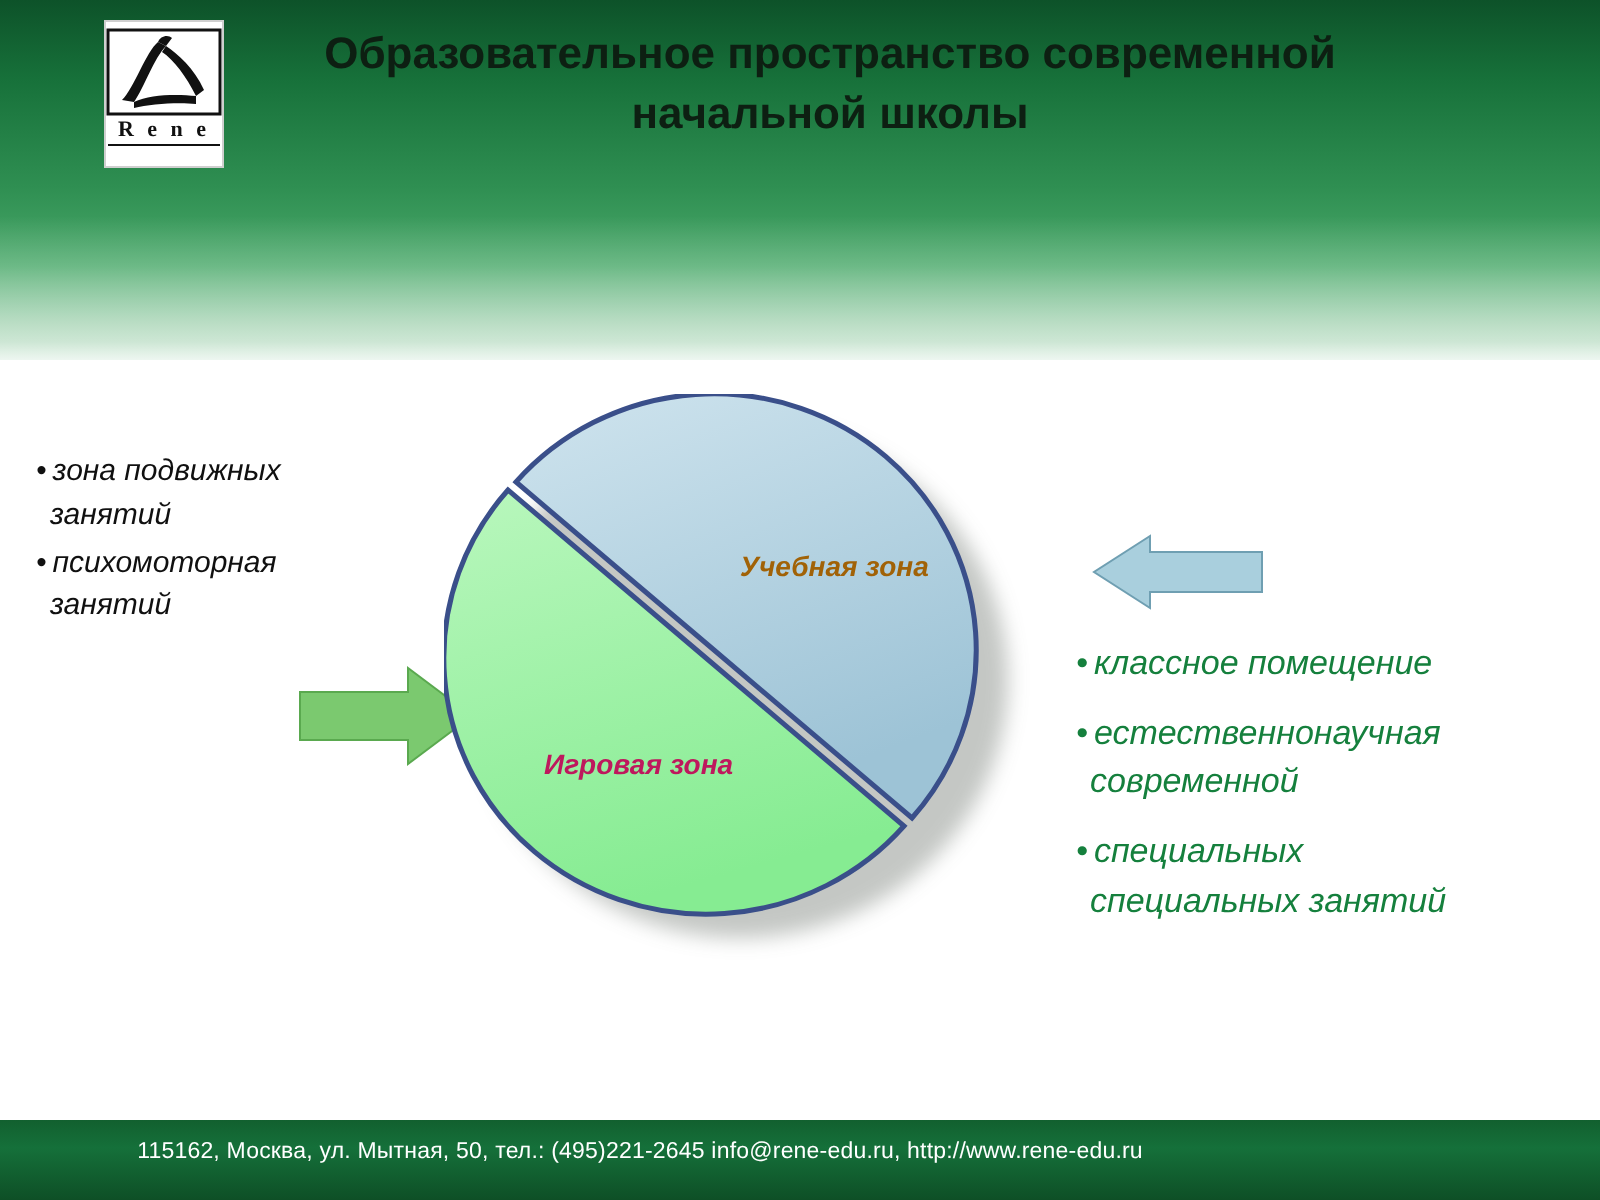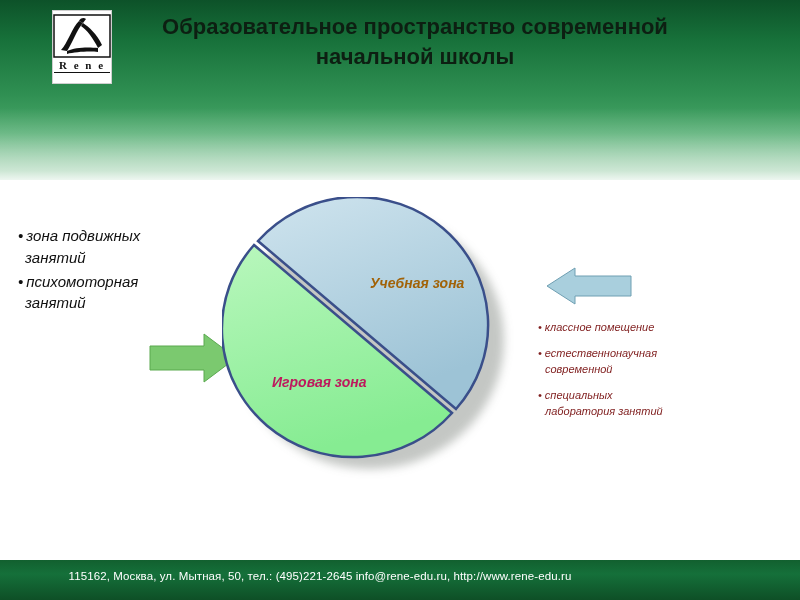--- a/index.html
+++ b/index.html
@@ -138,22 +138,22 @@
     width: 205px;
     font-size: 15px;
     color: #101010;
     line-height: 1.45;
   }
   .right-text {
     position: absolute;
     left: 538px;
     top: 140px;
     width: 255px;
-    font-size: 11px;
-    color: #7f1d1d;
+    font-size: 17px;
+    color: #15803d;
     line-height: 1.45;
   }
   .bullet-line {
     margin-bottom: 2px;
   }
   .bullet-line .b {
     margin-right: 3px;
   }
   .bullet-line .cont {
     display: block;
@@ -232,21 +232,21 @@
     <div class="right-text">
       <div class="bullet-line">
         <span class="b">•</span><span>классное помещение</span>
       </div>
       <div class="bullet-line">
         <span class="b">•</span><span>естественнонаучная</span>
         <span class="cont">современной</span>
       </div>
       <div class="bullet-line">
         <span class="b">•</span><span>специальных</span>
-        <span class="cont">лаборатория занятий</span>
+        <span class="cont">специальных занятий</span>
       </div>
     </div>
 
     <svg class="arrow-right-svg" width="92" height="52" viewBox="0 0 92 52">
       <polygon points="2,14 56,14 56,2 88,26 56,50 56,38 2,38" fill="#7bc96f" stroke="#5aa94f" stroke-width="1"></polygon>
     </svg>
 
     <svg class="arrow-left-svg" width="88" height="40" viewBox="0 0 88 40">
       <polygon points="86,10 30,10 30,2 2,20 30,38 30,30 86,30" fill="#a9cfdd" stroke="#6f9fb2" stroke-width="1"></polygon>
     </svg>

